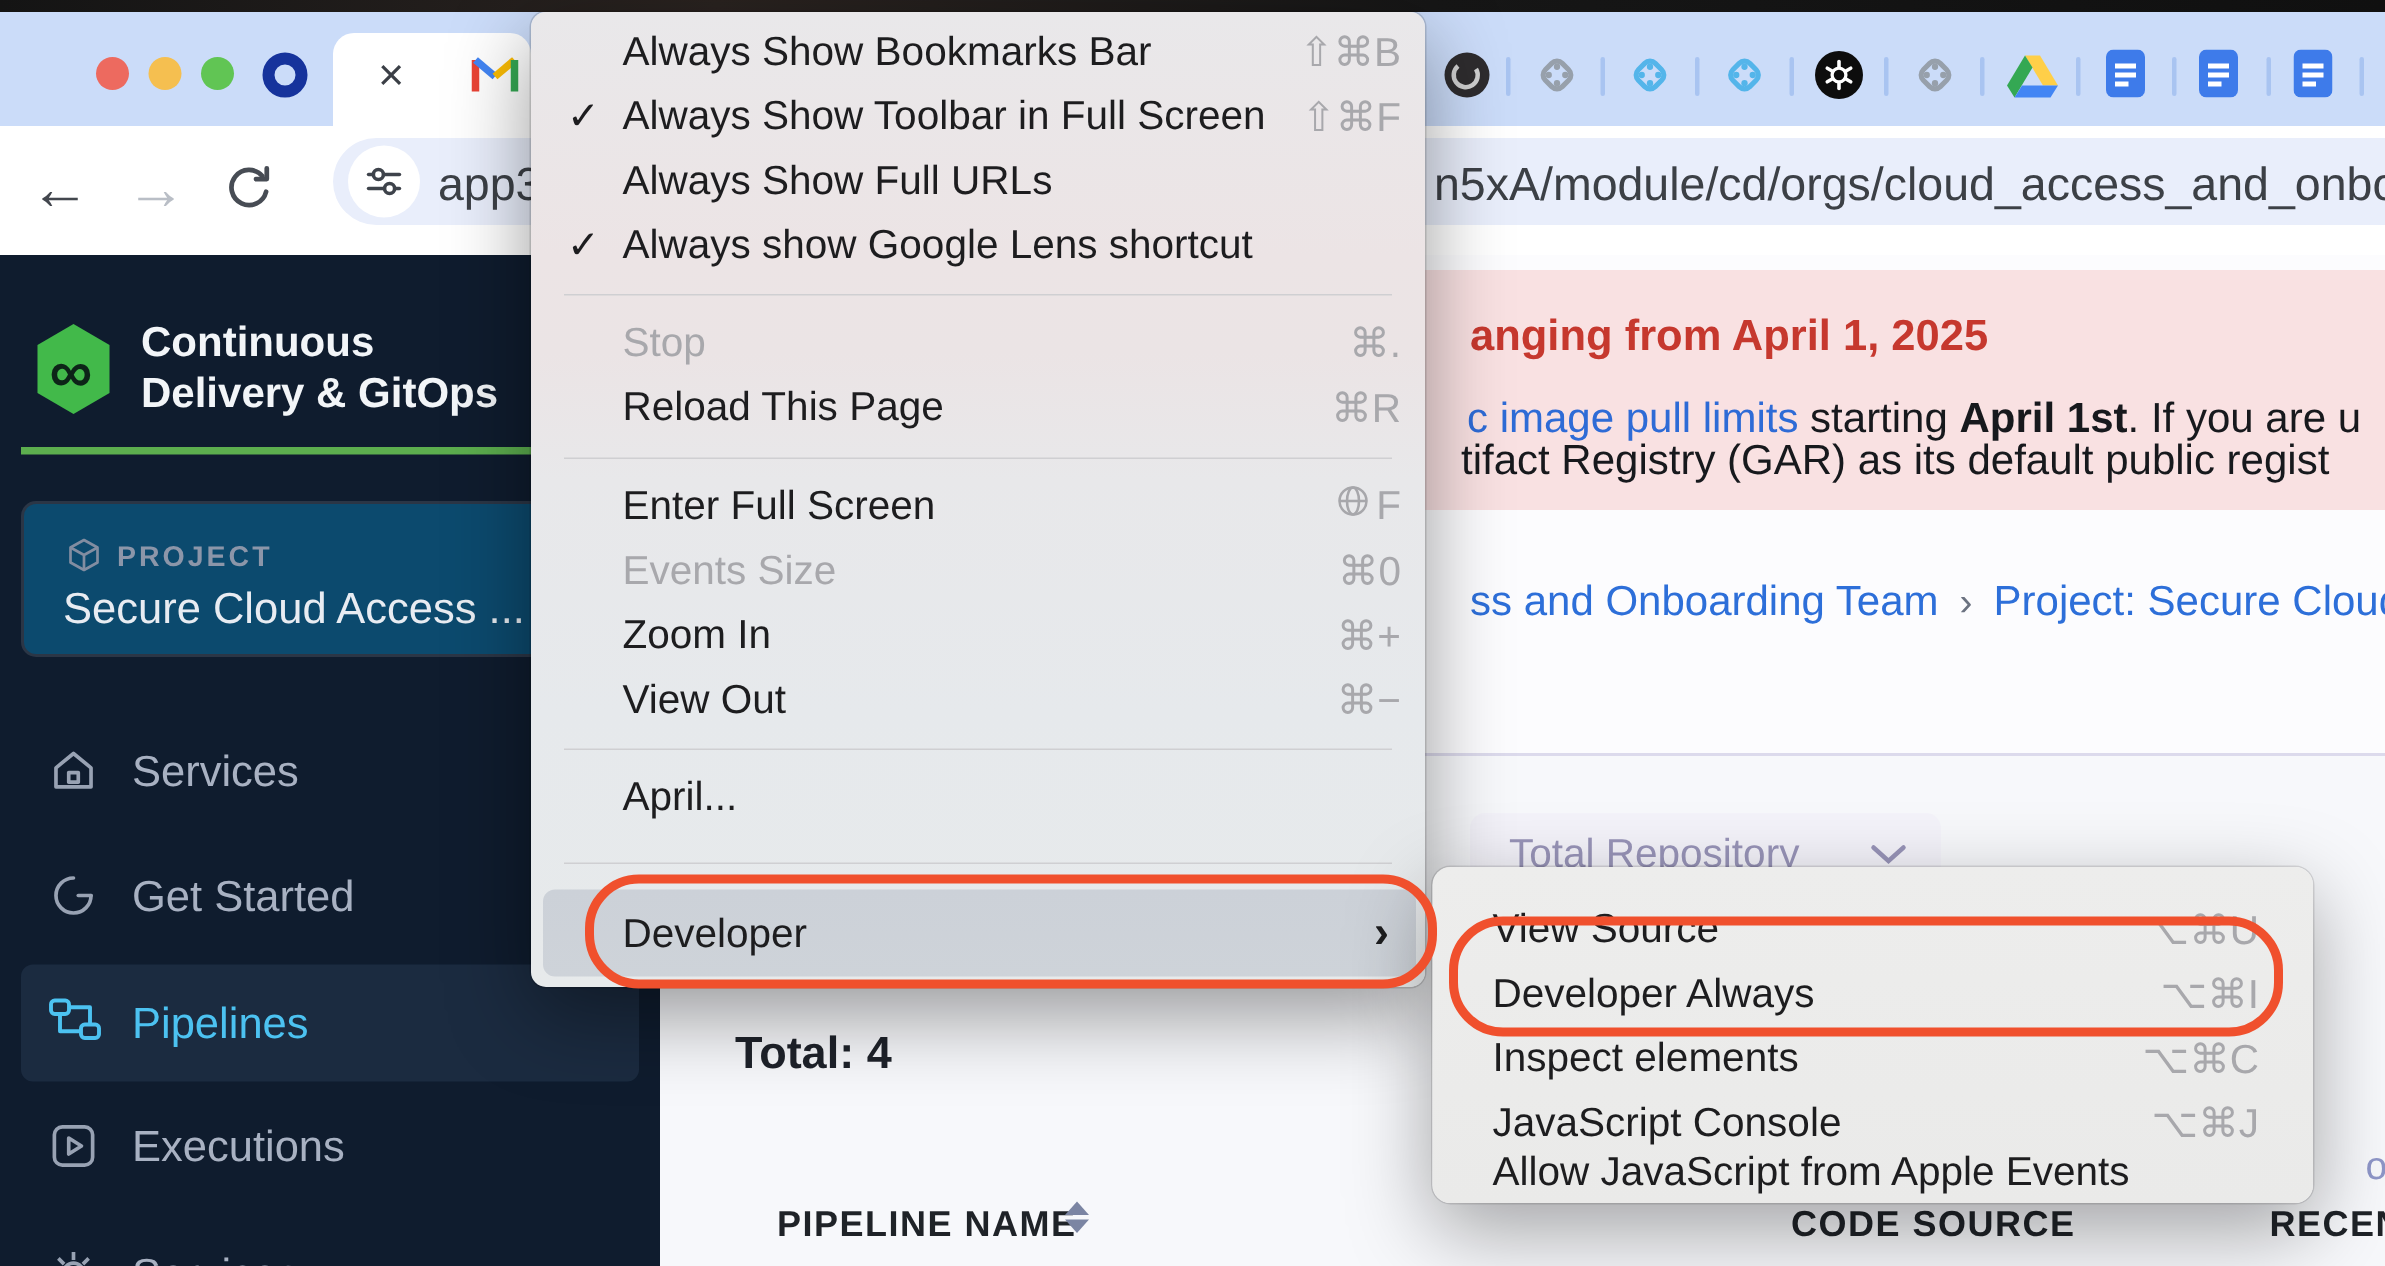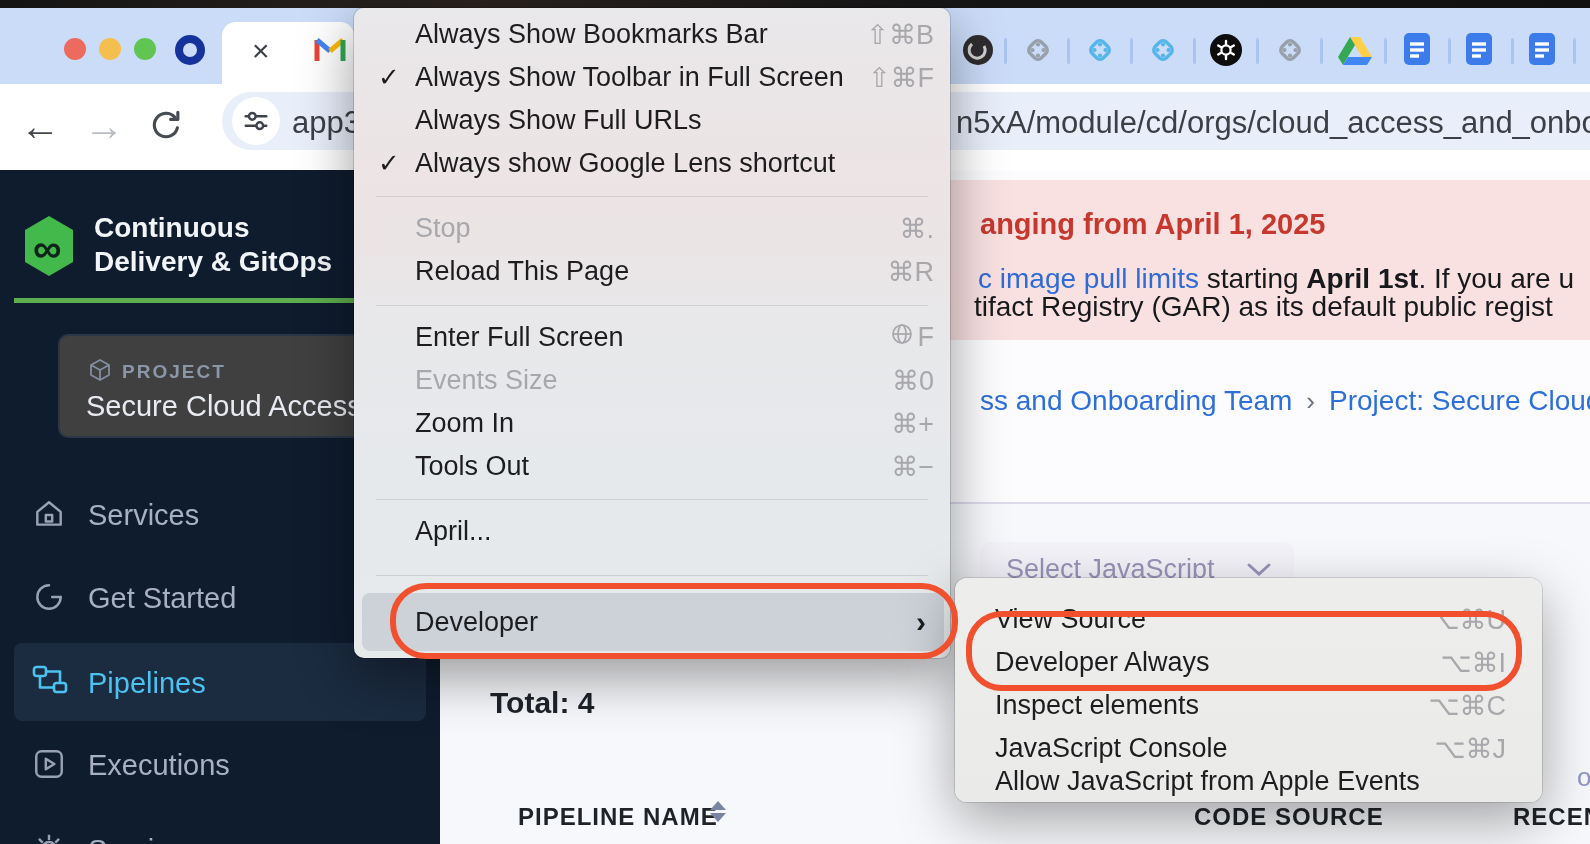--- a/index.html
+++ b/index.html
@@ -32,21 +32,21 @@
   #url-left { left:70px; top:13px; font-size:31px; color:#3c4046; }
   #url-right { left:734px; top:13px; font-size:31px; color:#3c4046; white-space:nowrap; }
 
   
   #sidebar { left:0; top:170px; width:440px; height:674px; background:#0f1c2e; overflow:hidden; }
   #logo { left:22px; top:45px; }
   #logo-inf { left:33px; top:56px; font-size:40px; font-weight:bold; color:#0d2418; }
   .mod-title { left:94px; font-size:28px; font-weight:bold; color:#f2f5f8; }
   #mod-t1 { top:42px; } #mod-t2 { top:76px;text-align:right; }
   #green-line { left:14px; top:128px; width:412px; height:5px; background:#5cae4e; }
-  #project-card { left:14px; top:164px; width:412px; height:104px; border:2px solid #2b3646; border-radius:10px; background:#404040;margin-left:44px; }
+  #project-card { left:14px; top:164px; width:412px; height:104px; border:2px solid #2b3646; border-radius:10px; background:#0c4a6e; }
   #cube-icon { left:28px; top:22px; }
   #project-label { left:62px; top:25px; font-size:19px; font-weight:bold; letter-spacing:2px; color:#8c96a9; }
   #project-name { left:26px; top:54px; font-size:29px; color:#e8ecf2;text-align:center; }
   .nav-item { left:0; width:440px; height:64px; }
   .nav-icon { left:32px; top:14px; }
   .nav-label { left:88px; top:16px; font-size:29px; color:#a8b1c2; }
   #nav-overview { top:313px; } #nav-getstarted { top:396px; }
   #nav-pipelines-bg { left:14px; top:473px; width:412px; height:78px; background:#1b2b40; border-radius:8px; }
   #nav-pipelines { top:481px; }
   #nav-pipelines .nav-label { color:#4cc2f1; }
@@ -337,21 +337,21 @@
       <div id="banner-heading" class="abs">anging from April 1, 2025</div>
       <div id="banner-line1" class="abs"><span class="blink">c image pull limits</span><span> starting </span><b>April 1st</b><span>. If you are u</span></div>
       <div id="banner-line2" class="abs">tifact Registry (GAR) as its default public regist</div>
     </div>
     <div id="breadcrumb" class="abs">
       <span>ss and Onboarding Team</span><span id="crumb-sep">›</span><span>Project: Secure Cloud Acc</span>
     </div>
     <div id="hdr-divider" class="abs"></div>
     <div id="lower-bg" class="abs"></div>
     <div id="select-repo" class="abs">
-      <span id="select-repo-label" class="abs">Select JavaScript</span>
+      <span id="select-repo-label" class="abs">Total Repository</span>
       <span id="select-repo-chev" class="abs">
         <svg width="26" height="16" viewBox="0 0 26 16" fill="none" stroke="#9894b8" stroke-width="3" stroke-linecap="round">
             <path d="M3 3 L13 12 L23 3"></path>
           </svg>
       </span>
     </div>
     <div id="total-label" class="abs">Total: 4</div>
     <div id="col-pipeline" class="abs col-hdr">PIPELINE NAME</div>
     <span id="sort-icon" class="abs">
         <span class="t-up"></span>
@@ -412,21 +412,21 @@
       <span class="lbl">Events Size</span>
       <span class="sc">⌘0</span>
     </div>
     <div class="abs mi" style="top:394px">
       <span class="chk"></span>
       <span class="lbl">Zoom In</span>
       <span class="sc">⌘+</span>
     </div>
     <div class="abs mi" style="top:437px">
       <span class="chk"></span>
-      <span class="lbl">Tools Out</span>
+      <span class="lbl">View Out</span>
       <span class="sc">⌘−</span>
     </div>
     <div class="abs msep" style="top:491px"></div>
     <div class="abs mi" style="top:502px">
       <span class="chk"></span>
       <span class="lbl">April...</span>
       <span class="sc"></span>
     </div>
     <div class="abs msep" style="top:567px"></div>
     <div id="dev-row" class="abs">

